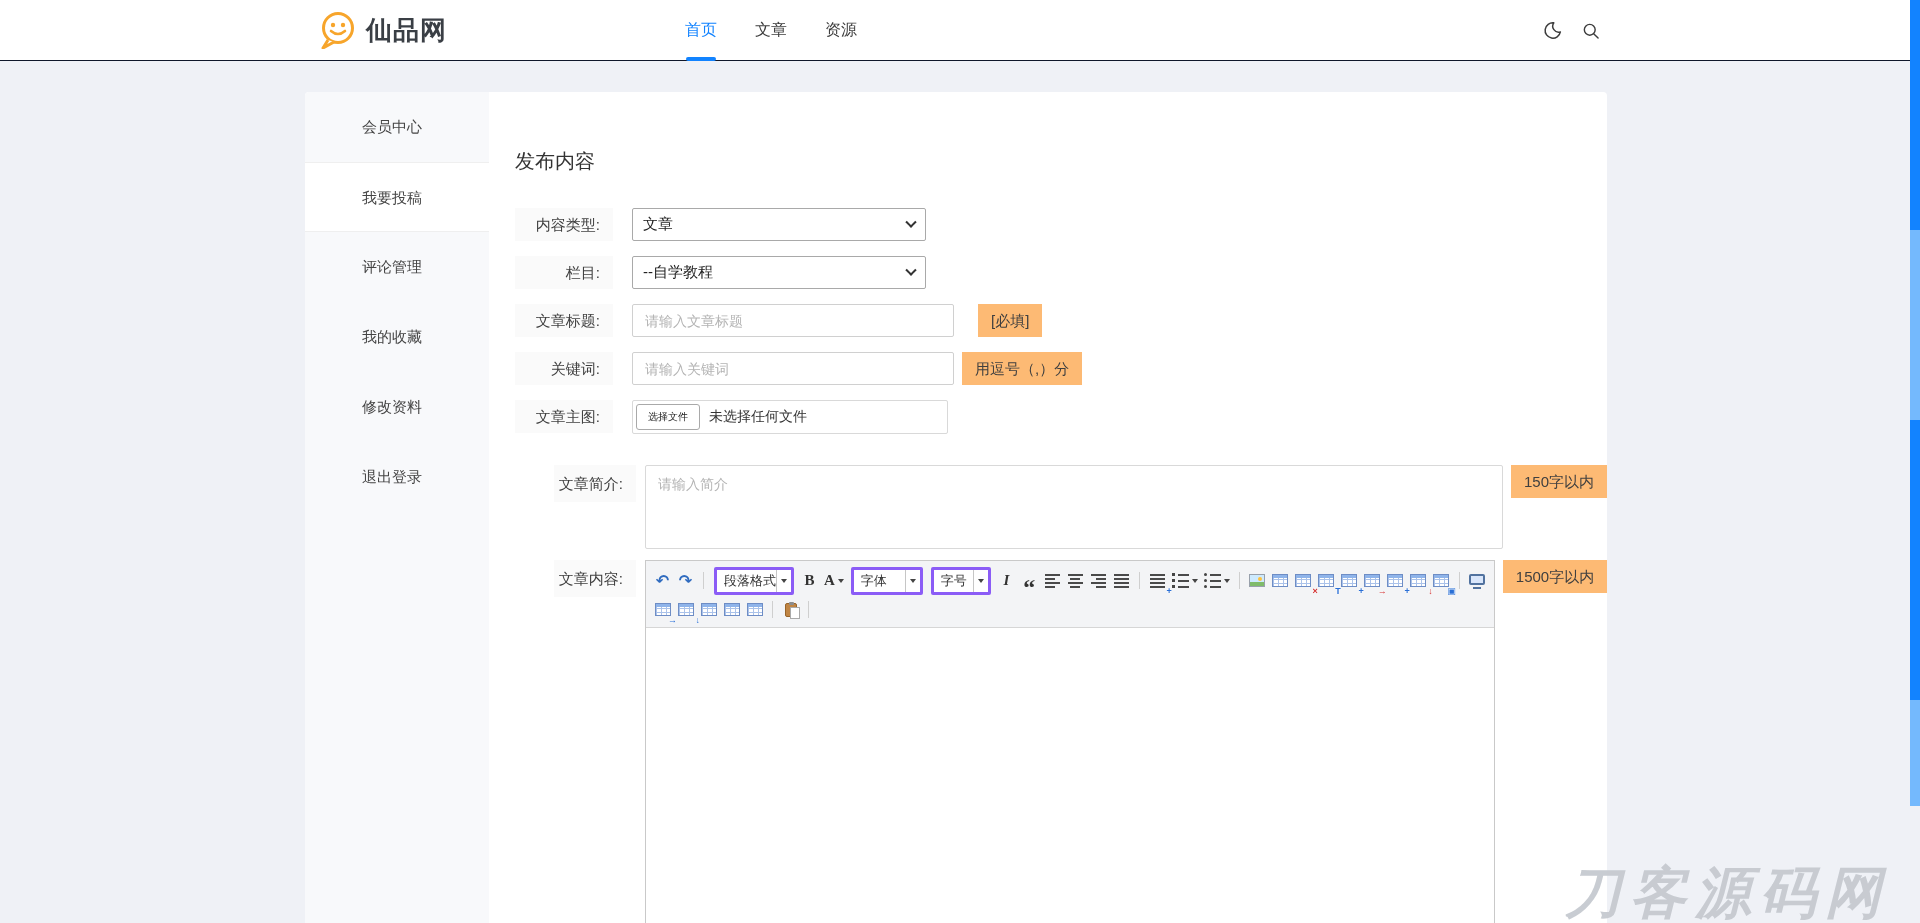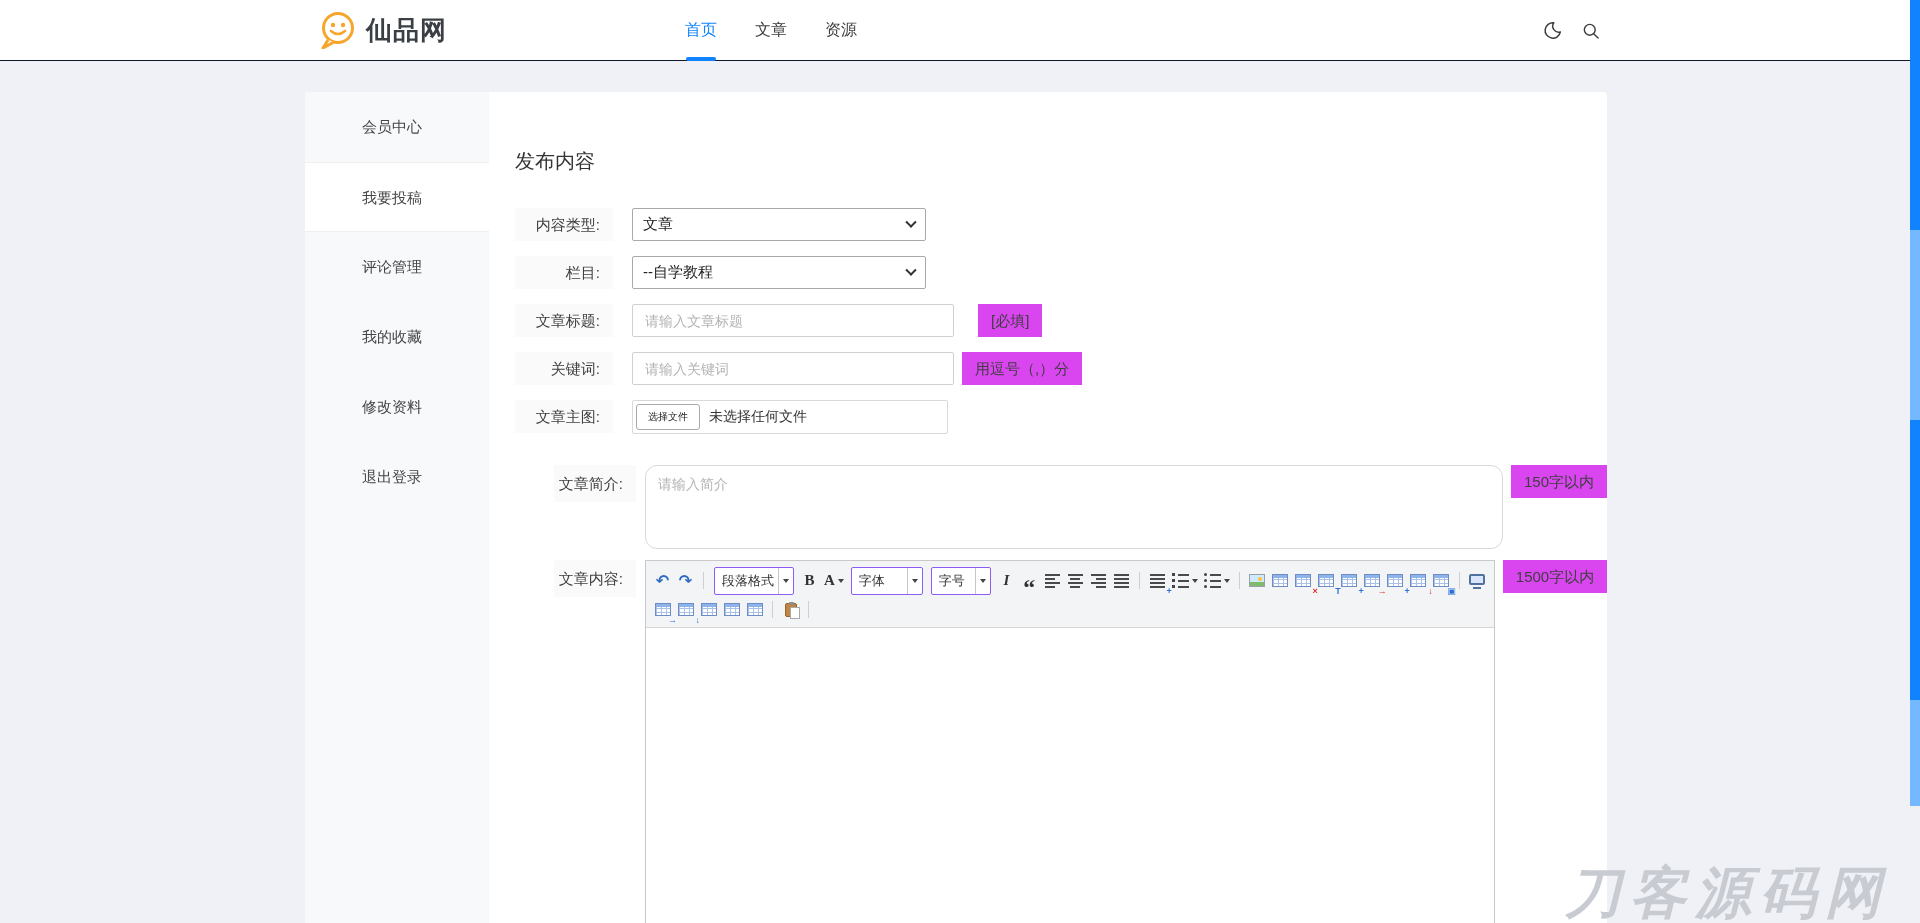--- a/index.html
+++ b/index.html
@@ -40,41 +40,41 @@
   .mb-lg { margin-bottom:31px; }
   .mb-sm { margin-bottom:11px; }
   .lb { flex:none; width:98px; height:33px; line-height:33px; background:#fafafa; text-align:right; padding-right:13px; font-size:15px; color:#3f3f3f; white-space:nowrap; }
   .lb-sm { width:82px; height:37px; line-height:37px;margin-left:39px; }
   .frow .ctl { margin-left:19px; }
   .frow-wide .ctl { margin-left:9px; }
   .sel { width:294px; height:33px; border:1px solid #a9a9a9; border-radius:2px; background:#fff; display:flex; align-items:center; justify-content:space-between; padding:0 10px; font-size:15px; color:#222; cursor:pointer; }
   .chev { width:8px; height:8px; border-right:2px solid #333; border-bottom:2px solid #333; transform:rotate(45deg) translate(-2px,-2px); }
   .inp { width:322px; height:33px; border:1px solid #d0d0d0; border-radius:2px; padding:0 12px; font-size:14px; color:#333; outline:none; }
   input::placeholder, textarea::placeholder { color:#b4b4b4; }
-  .hint { flex:none; height:33px; line-height:33px; background:#d946ef; padding:0 13px; font-size:15px; color:#3f3f3f; margin-left:8px; white-space:nowrap; }
+  .hint { flex:none; height:33px; line-height:33px; background:#fdba74; padding:0 13px; font-size:15px; color:#3f3f3f; margin-left:8px; white-space:nowrap; }
   .hint-req { margin-left:24px; }
   .filebox { width:316px; height:34px; border:1px solid #d9d9d9; border-radius:2px; display:flex; align-items:center; padding:3px 8px 3px 3px; gap:9px; background:#fff; }
   .filebtn { height:26px; padding:0 11px; border:1px solid #a9a9a9; border-radius:3px; background:#fff; font-size:10px; color:#222; cursor:pointer; font-family:inherit; }
   .filestatus { font-size:14px; color:#333; white-space:nowrap; }
-  .ta { width:882px; height:84px; border:1px solid #d9d9d9; border-radius:12px; padding:10px 12px; font-size:14px; color:#333; resize:none; outline:none; font-family:inherit; }
+  .ta { width:882px; height:84px; border:1px solid #d9d9d9; border-radius:2px; padding:10px 12px; font-size:14px; color:#333; resize:none; outline:none; font-family:inherit; }
   
   .editor { width:882px; border:1px solid #c9c9c9; background:#fff; }
   .toolbar { background:#f3f4f6; border-bottom:1px solid #d6d6d6; padding:4px 6px; }
   .trow { display:flex; align-items:center; height:31px; gap:2px; flex-wrap:nowrap; overflow:hidden; }
   .trow2 { height:27px; }
   .tbtn { position:relative; width:21px; height:21px; flex:none; display:flex; align-items:center; justify-content:center; border-radius:2px; cursor:pointer; }
   .tbtn-wide { width:auto; padding:0 2px; }
   .tsep { flex:none; width:1px; height:17px; background:#cfcfcf; margin:0 5px; }
   .t-glyph { font-size:14px; color:#333; line-height:1; }
   .c-blue { color:#2f6bbf; font-weight:bold; font-size:16px; }
   .g-bold { font-family:"Liberation Serif","DejaVu Serif",serif; font-weight:bold; font-size:15px; }
   .g-italic { font-family:"Liberation Serif","DejaVu Serif",serif; font-style:italic; font-weight:bold; font-size:15px; }
   .g-quote { font-family:"Liberation Serif","DejaVu Serif",serif; font-weight:bold; font-size:24px; line-height:6px; position:relative; top:6px; }
   .caret { width:0; height:0; border-left:3.5px solid transparent; border-right:3.5px solid transparent; border-top:4.5px solid #444; margin-left:3px; }
-  .t-select { display:flex; align-items:center; height:28px; border:1px solid #8b5cf6; background:#fff; border-radius:2px; margin:0 3px; flex:none; cursor:pointer; }
+  .t-select { display:flex; align-items:center; height:28px; border:3px solid #8b5cf6; background:#fff; border-radius:2px; margin:0 3px; flex:none; cursor:pointer; }
   .t-select .lblt { flex:1; padding:0 7px; font-size:13px; color:#333; white-space:nowrap; overflow:hidden; }
   .t-select .arr { width:15px; align-self:stretch; border-left:1px solid #c6c6c6; display:flex; align-items:center; justify-content:center; }
   .t-select .arr .caret { margin-left:0; }
   .t-bars { display:flex; flex-direction:column; gap:2px; width:15px; }
   .t-bars i { height:2px; background:#4a4a4a; display:block; width:15px; }
   .v-left { align-items:flex-start; } .v-center { align-items:center; } .v-right { align-items:flex-end; }
   .v-left i:nth-child(even), .v-center i:nth-child(even), .v-right i:nth-child(even) { width:10px; }
   .t-list { display:flex; flex-direction:column; gap:3px; width:17px; }
   .t-list s { display:flex; align-items:center; gap:3px; text-decoration:none; }
   .t-list s b { width:3px; height:3px; background:#444; display:block; flex:none; }

